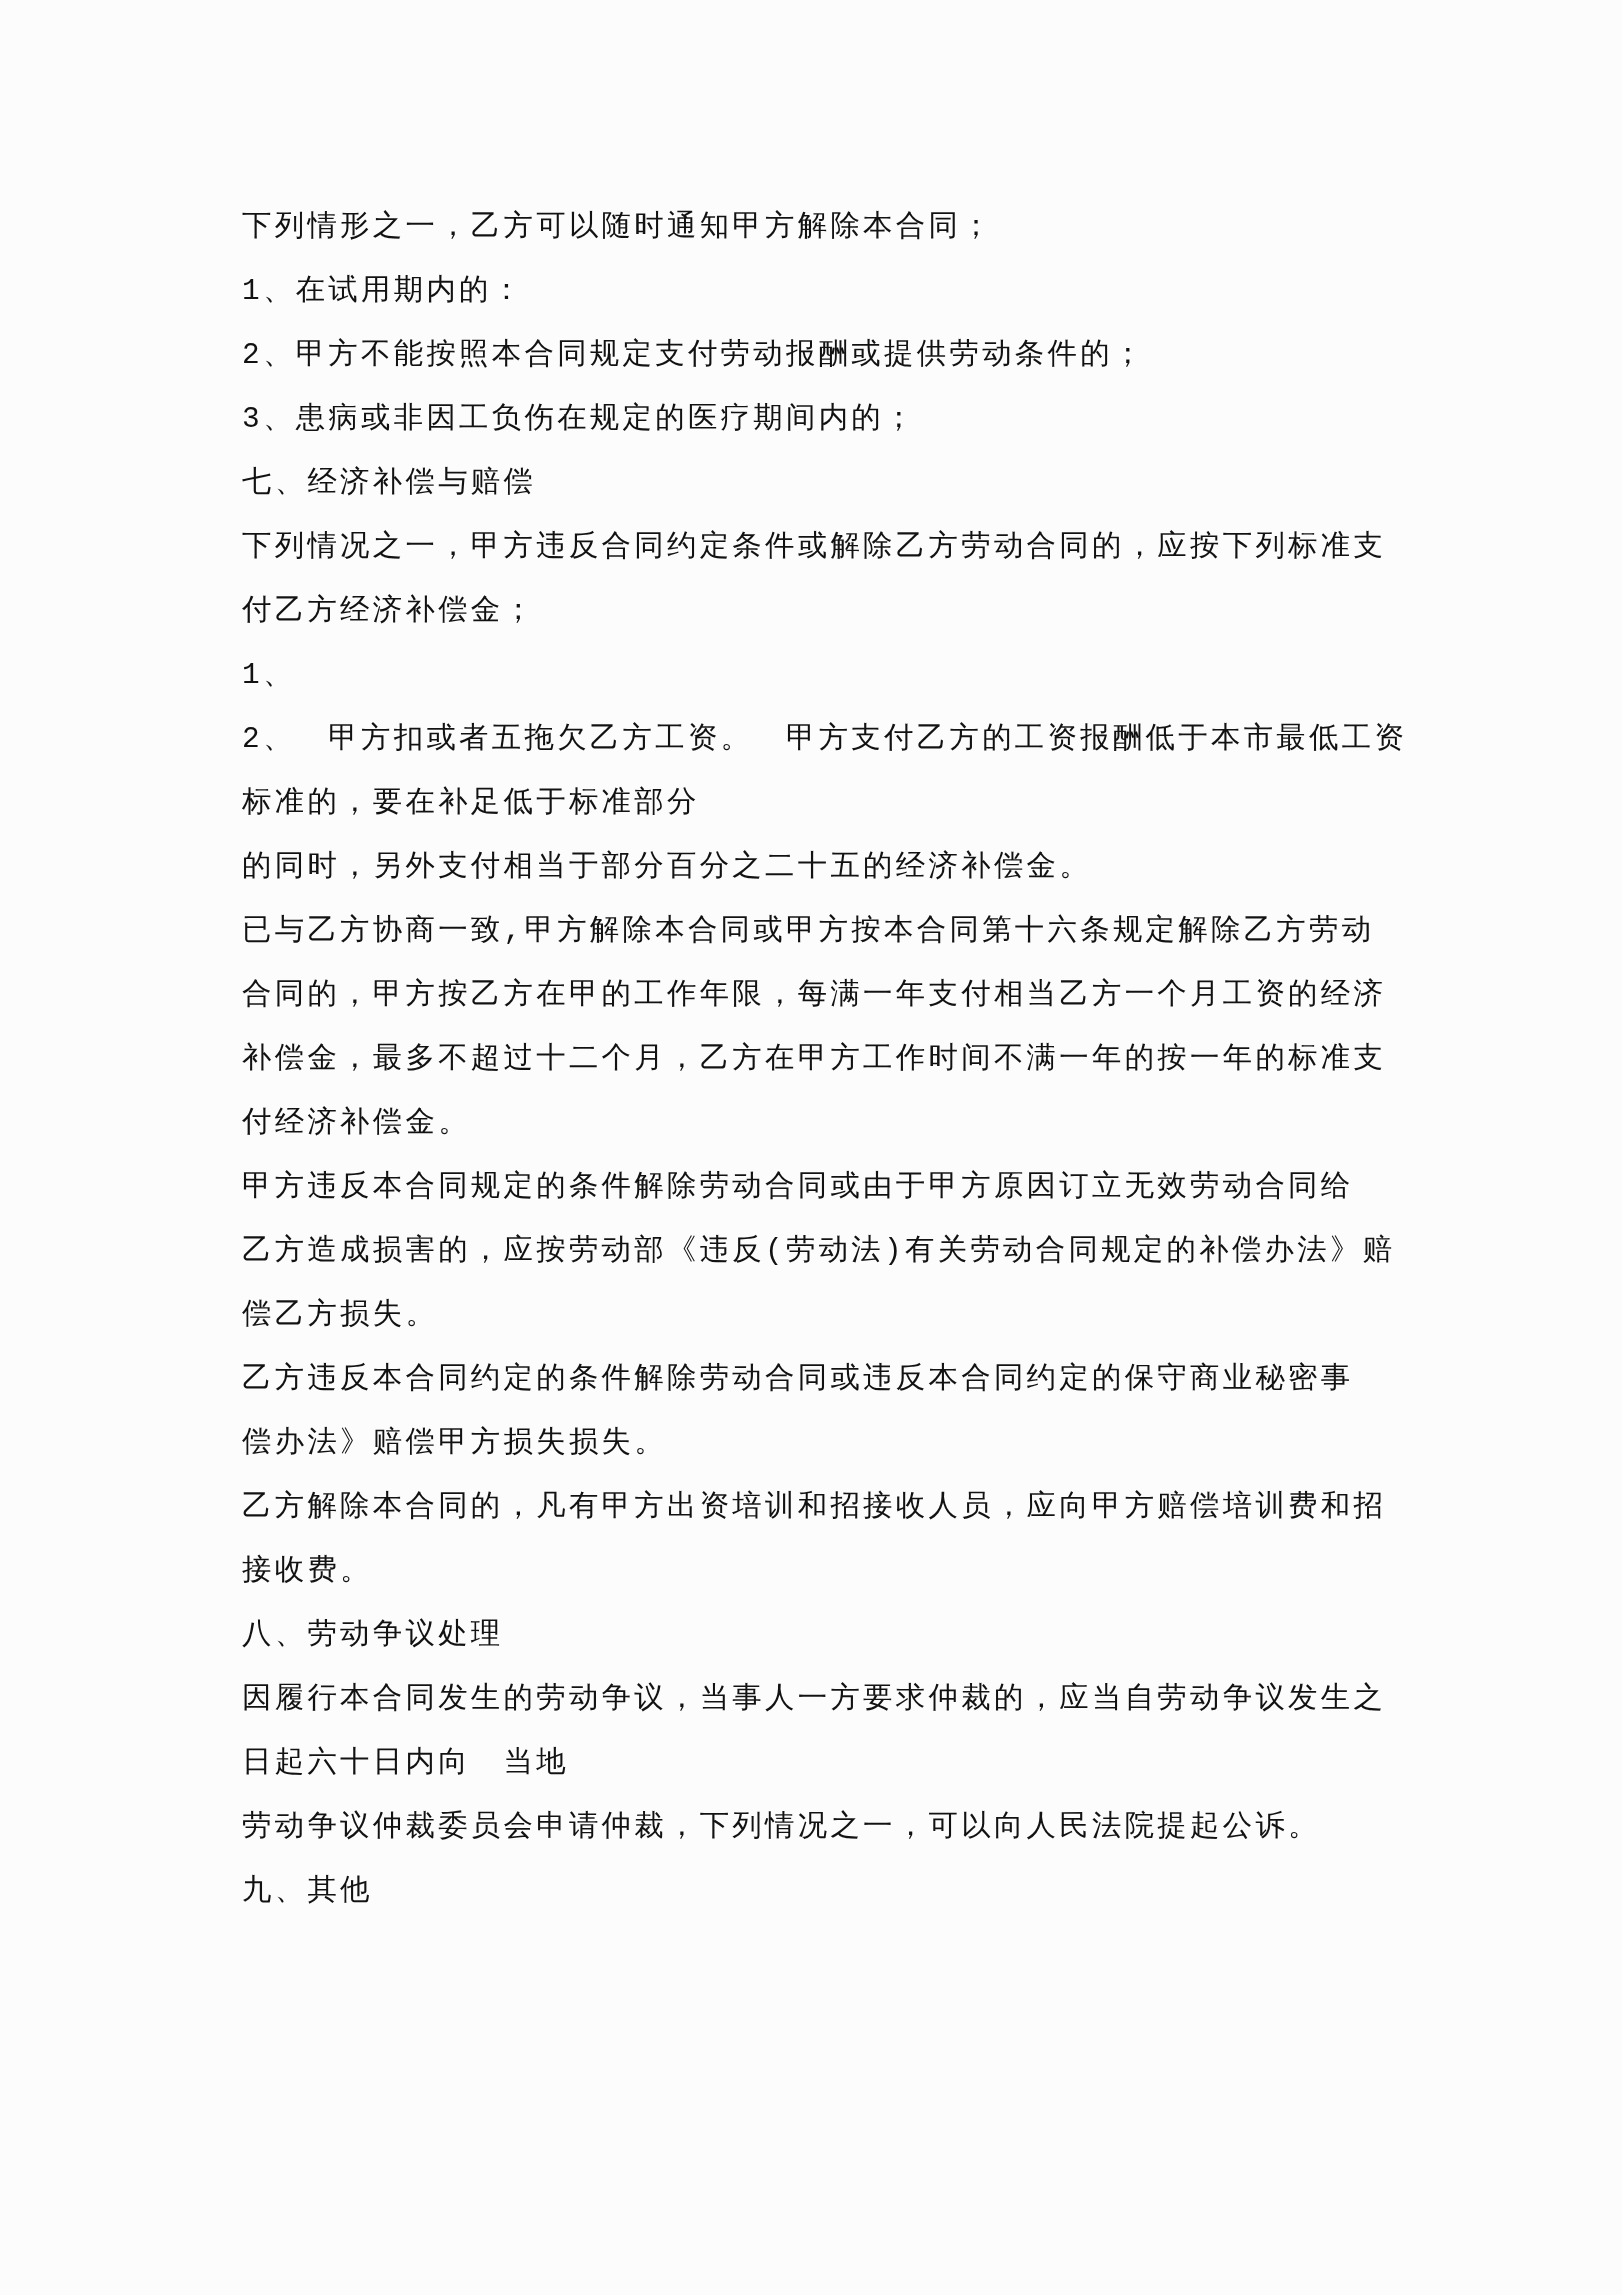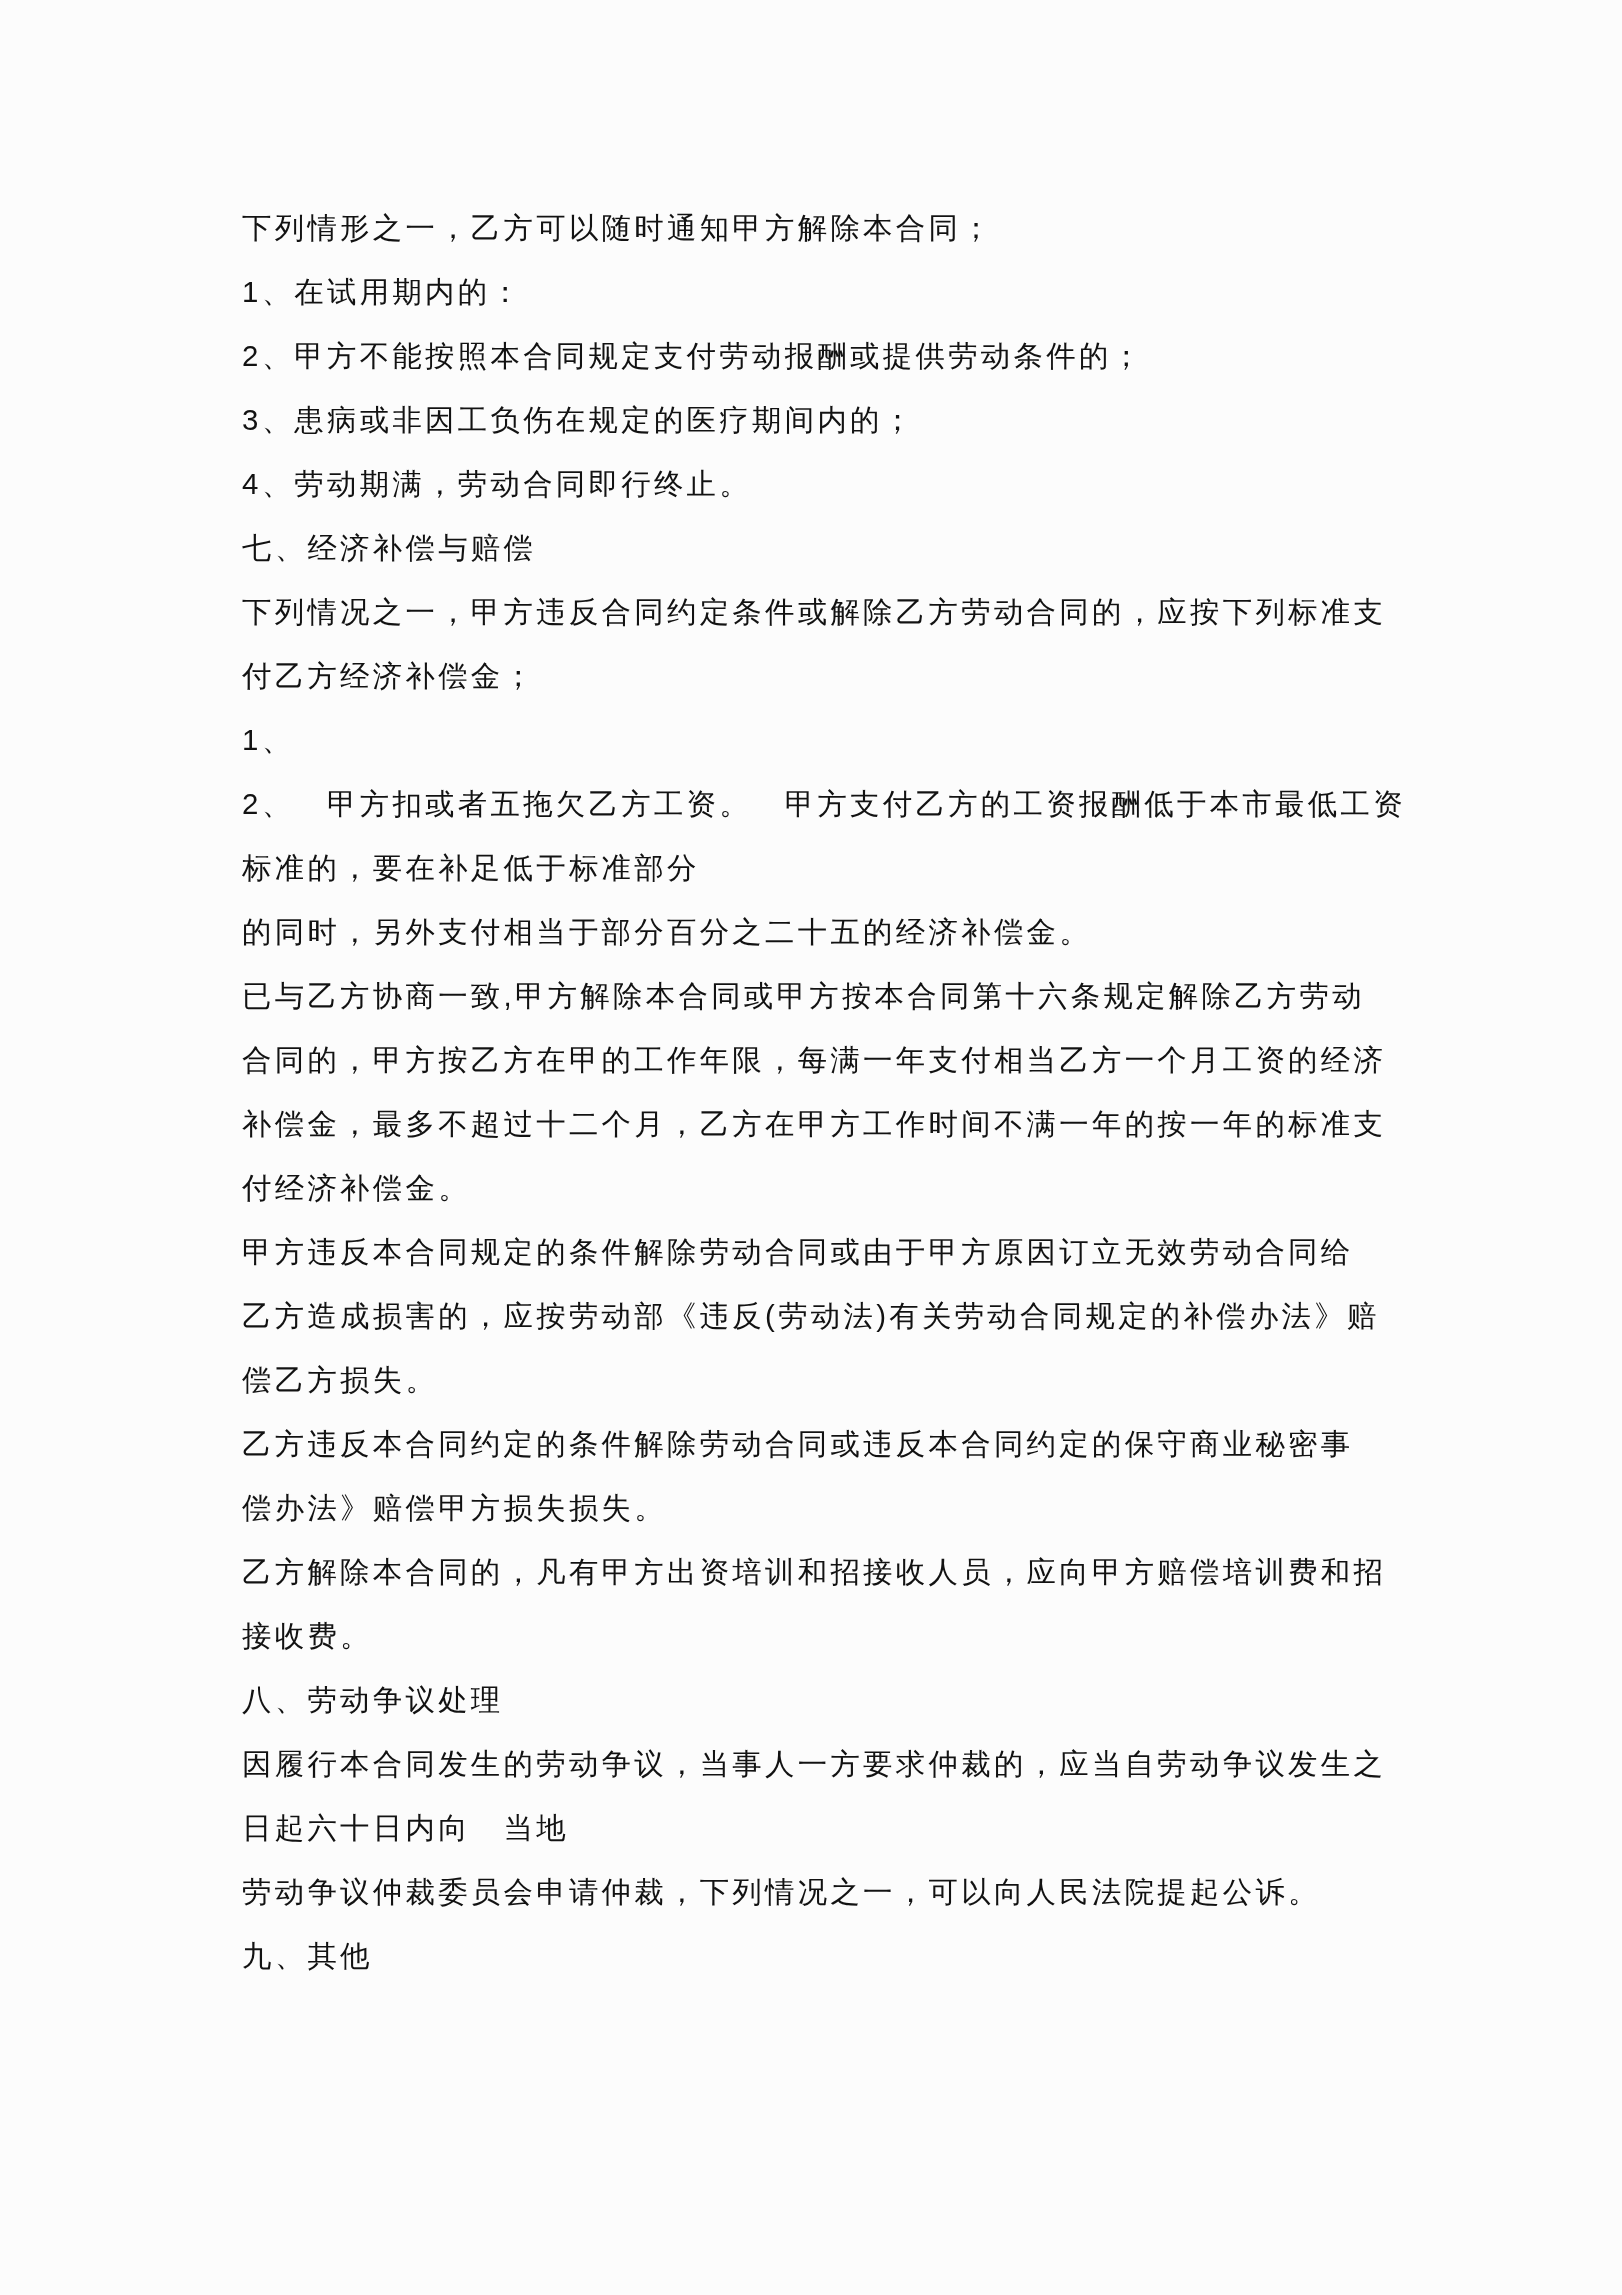--- a/index.html
+++ b/index.html
@@ -23,34 +23,33 @@
     padding:196px 222px 0 242px;
   }
   .line{
     margin:0;
     height:64px;
     line-height:64px;
     font-size:29.4px;
     letter-spacing:3.3px;
     white-space:pre;
     color:var(--ink);
-    font-family:Liberation Sans, sans-serif;
+    font-family:Liberation Mono, monospace;
     font-weight:400;
   }
 </style>
 </head>
 <body>
 
 <div class="page">
   <div class="doc">
       <p class="line">下列情形之一，乙方可以随时通知甲方解除本合同；</p>
       <p class="line">1、在试用期内的：</p>
       <p class="line">2、甲方不能按照本合同规定支付劳动报酬或提供劳动条件的；</p>
       <p class="line">3、患病或非因工负伤在规定的医疗期间内的；</p>
-      <p class="line">4、劳动期满，劳动合同即行终止。</p>
       <p class="line">七、经济补偿与赔偿</p>
       <p class="line">下列情况之一，甲方违反合同约定条件或解除乙方劳动合同的，应按下列标准支</p>
       <p class="line">付乙方经济补偿金；</p>
       <p class="line">1、</p>
       <p class="line">2、　甲方扣或者五拖欠乙方工资。　甲方支付乙方的工资报酬低于本市最低工资</p>
       <p class="line">标准的，要在补足低于标准部分</p>
       <p class="line">的同时，另外支付相当于部分百分之二十五的经济补偿金。</p>
       <p class="line">已与乙方协商一致,甲方解除本合同或甲方按本合同第十六条规定解除乙方劳动</p>
       <p class="line">合同的，甲方按乙方在甲的工作年限，每满一年支付相当乙方一个月工资的经济</p>
       <p class="line">补偿金，最多不超过十二个月，乙方在甲方工作时间不满一年的按一年的标准支</p>

